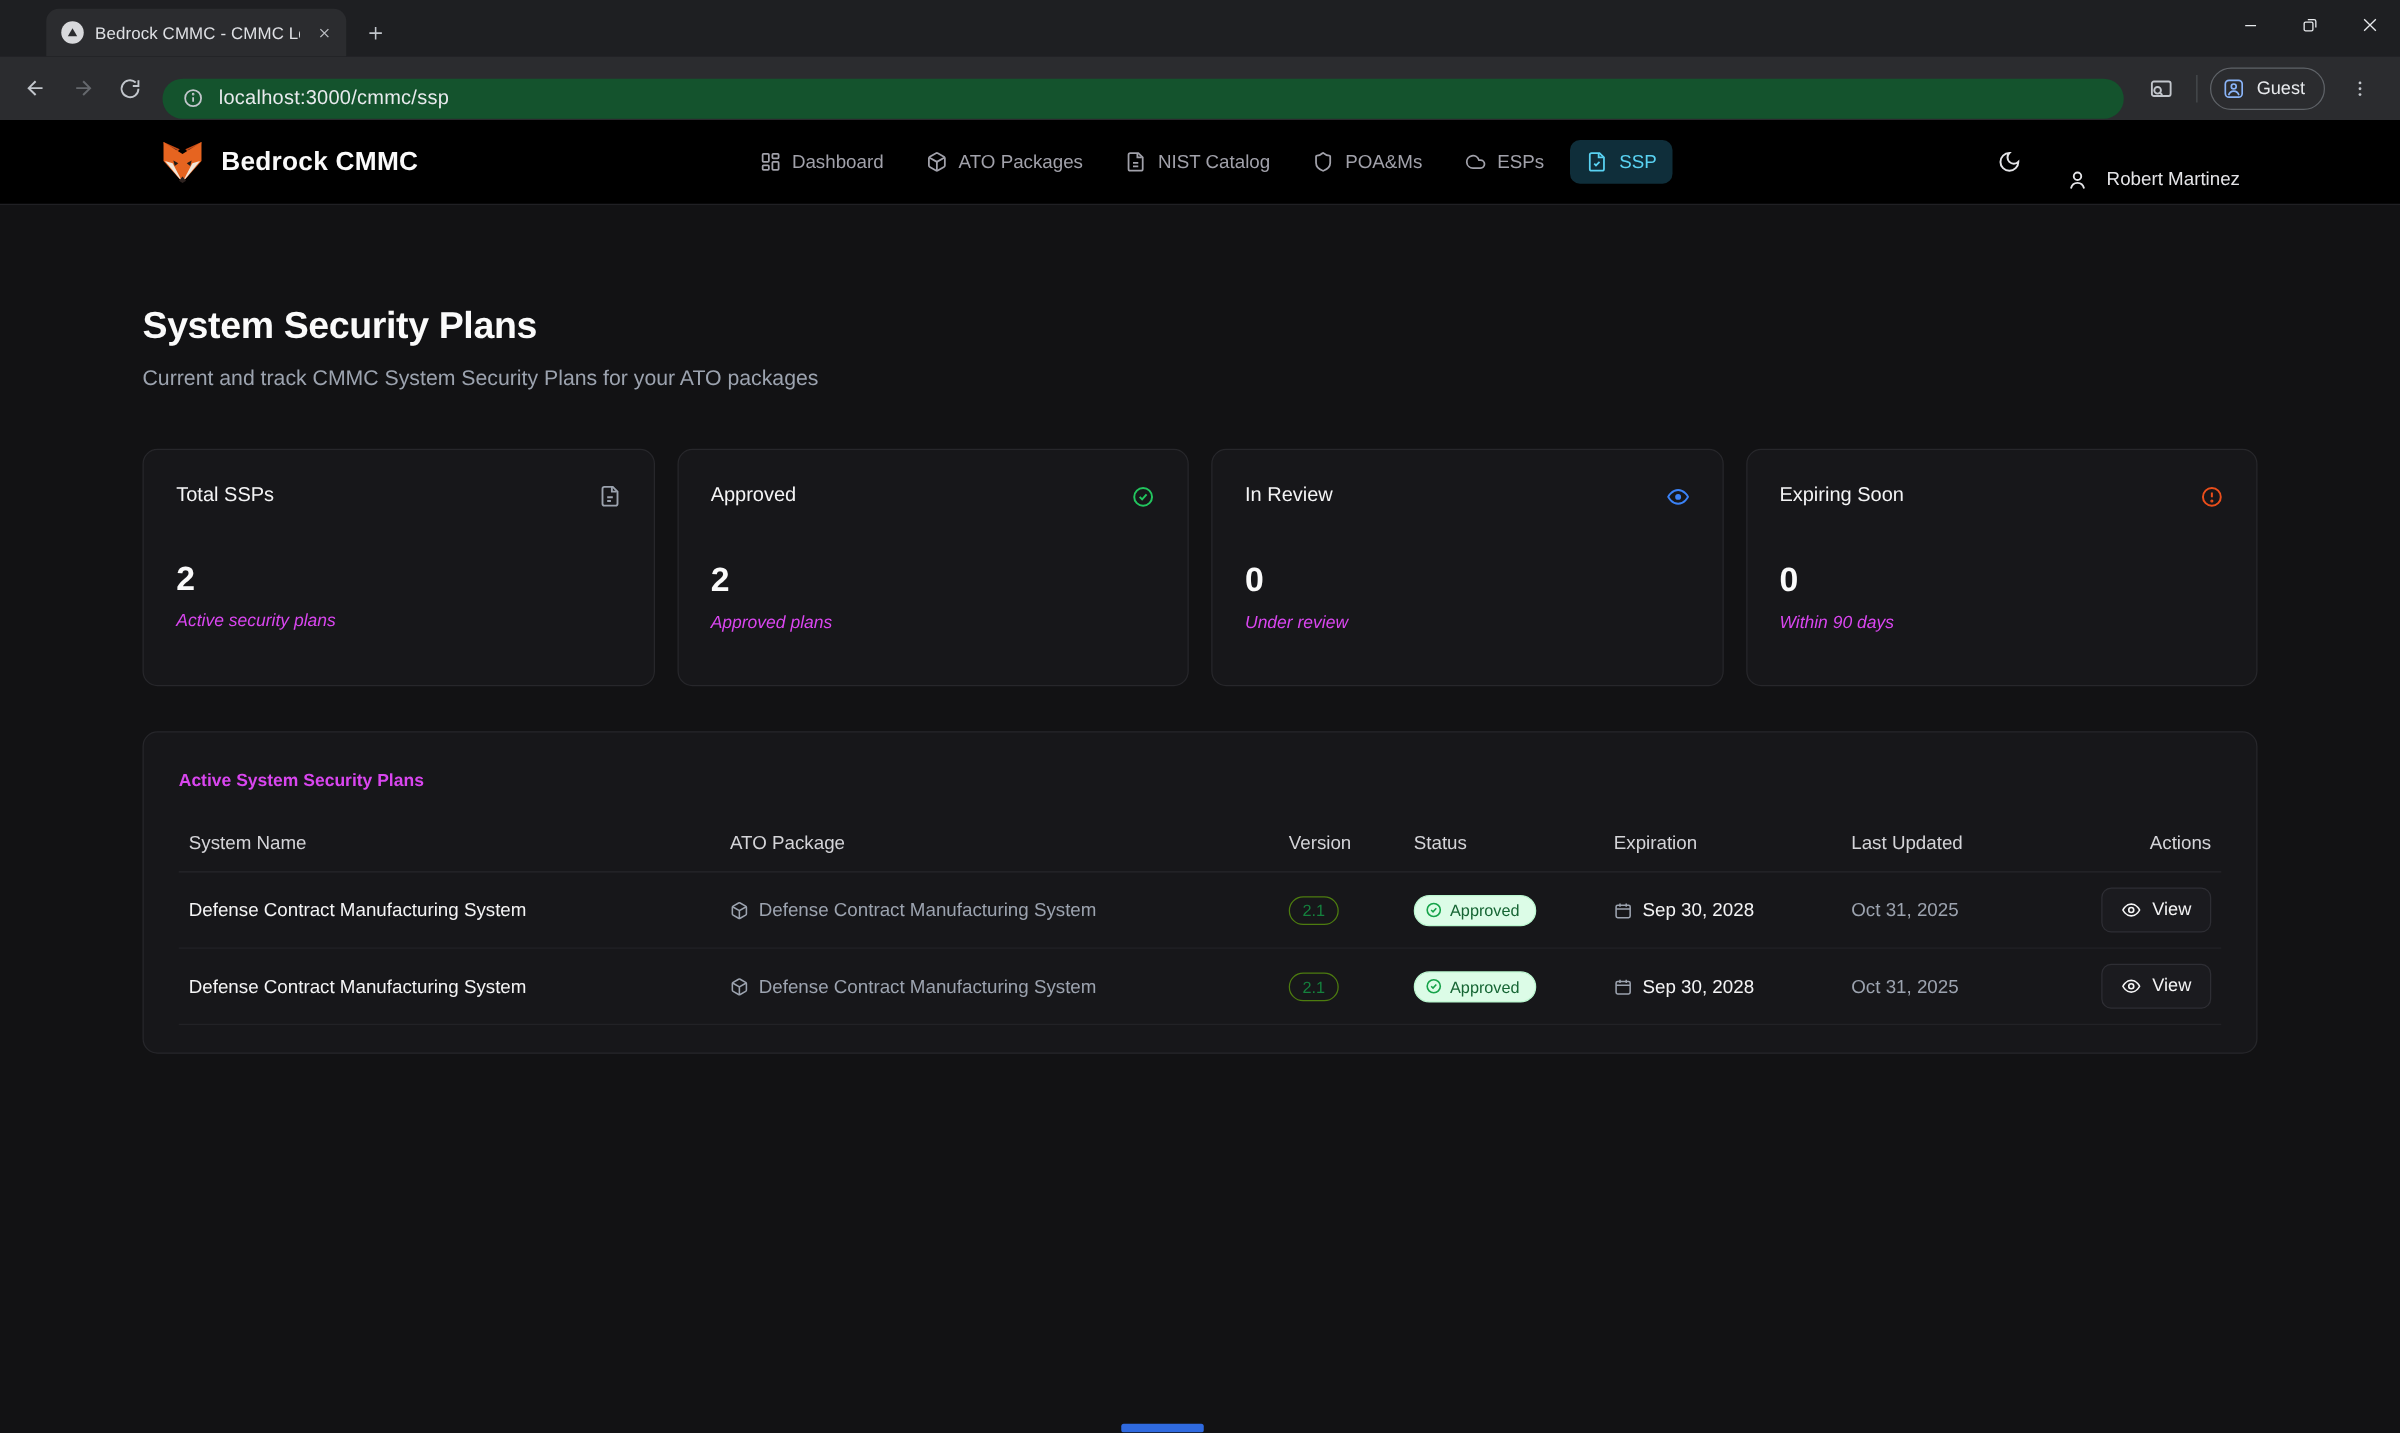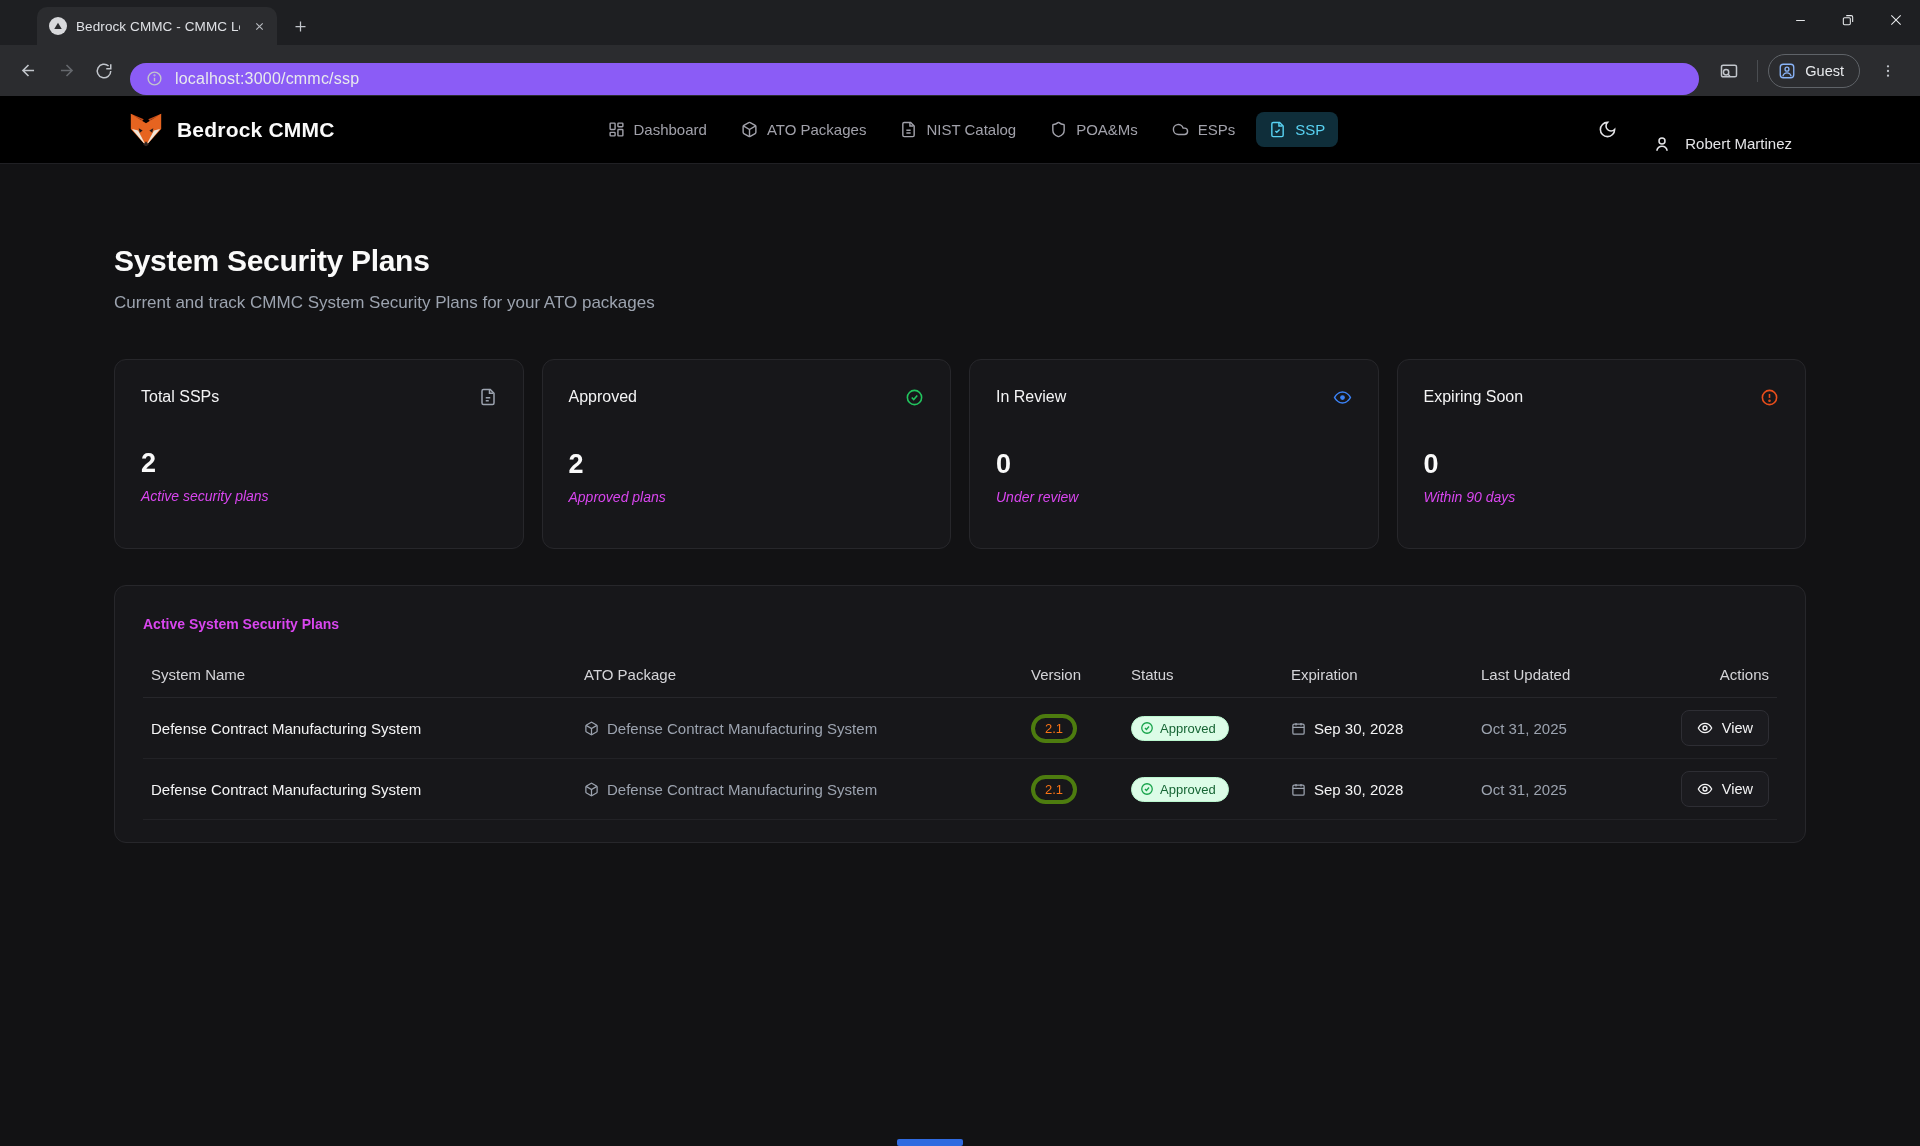--- a/index.html
+++ b/index.html
@@ -23,21 +23,21 @@
   .favicon { width:18px; height:18px; border-radius:50%; background:#d8d9dc; display:flex; align-items:center; justify-content:center; }
   .tab-close { width:20px; height:20px; border-radius:50%; color:#b9bcc1; display:flex; align-items:center; justify-content:center; font-size:14px; }
   .newtab { width:30px; height:30px; margin:0 0 4px 8px; color:#c2c6cc; display:flex; align-items:center; justify-content:center; border-radius:6px; }
   .win-controls { position:absolute; right:0; top:0; height:40px; display:flex; }
   .win-btn { width:48px; height:40px; display:flex; align-items:center; justify-content:center; color:#e8eaed; }
 
   .toolbar { height:51px; background:#2b2c2f; display:flex; align-items:center; padding:0 10px; gap:2px; }
   .nav-btn { width:36px; height:36px; border-radius:50%; display:flex; align-items:center; justify-content:center; color:#c2c6cc; }
   .nav-btn.disabled { color:#65686d; }
   .omnibox {
-    flex:1; height:32px; background:#8b5cf6; border-radius:18px; margin:16px 10px 0 6px;
+    flex:1; height:32px; background:#14532d; border-radius:18px; margin:16px 10px 0 6px;
     display:flex; align-items:center; padding:0 16px; gap:12px; color:#e8eaed;
   }
   .omnibox-url { font-size:16px; letter-spacing:.2px; }
   .toolbar-right { display:flex; align-items:center; gap:10px; padding-right:4px; }
   .vsep { width:1px; height:22px; background:#4a4d51; }
   .guest-chip {
     border:1px solid #5f6368; border-radius:17px; height:34px; padding:0 15px 0 9px;
     display:flex; gap:9px; color:#e8eaed; align-items:center; font-size:14.5px;
   }
 
@@ -88,22 +88,22 @@
   .trow { display:grid; grid-template-columns:var(--cols); align-items:center; }
   .thead { border-bottom:1px solid #27272b; }
   .thead > div { padding:8px 8px 14px; font-size:15px; font-weight:500; color:#d4d4d8; }
   .tdata { height:61px; border-bottom:1px solid #222226; }
   .tdata > div { padding:0 8px; font-size:15px; }
   .c-right { text-align:right; }
   .cell-flex { display:flex; align-items:center; gap:8px; }
   .sysname { color:#f4f4f5; font-weight:500; }
   .atopkg { color:#9ca3af; }
   .ver-badge {
-    display:inline-flex; align-items:center; border:4px solid #4d7c0f; border-radius:999px;
-    padding:3px 10px; font-size:13px; color:#f97316; background:transparent;
+    display:inline-flex; align-items:center; border:1px solid #4d7c0f; border-radius:999px;
+    padding:3px 10px; font-size:13px; color:#15803d; background:transparent;
   }
   .status-pill {
     display:inline-flex; align-items:center; gap:6px; background:#dcfce7; color:#166534;
     border:1px solid #bbf7d0; border-radius:999px; padding:4px 12px 4px 8px;
     font-size:13px; font-weight:500;
   }
   .date-strong { color:#f4f4f5; font-weight:500; }
   .date-dim { color:#9ca3af; }
   .view-btn {
     display:inline-flex; align-items:center; gap:9px; background:#1b1b1f; border:1px solid #2e2e34;

